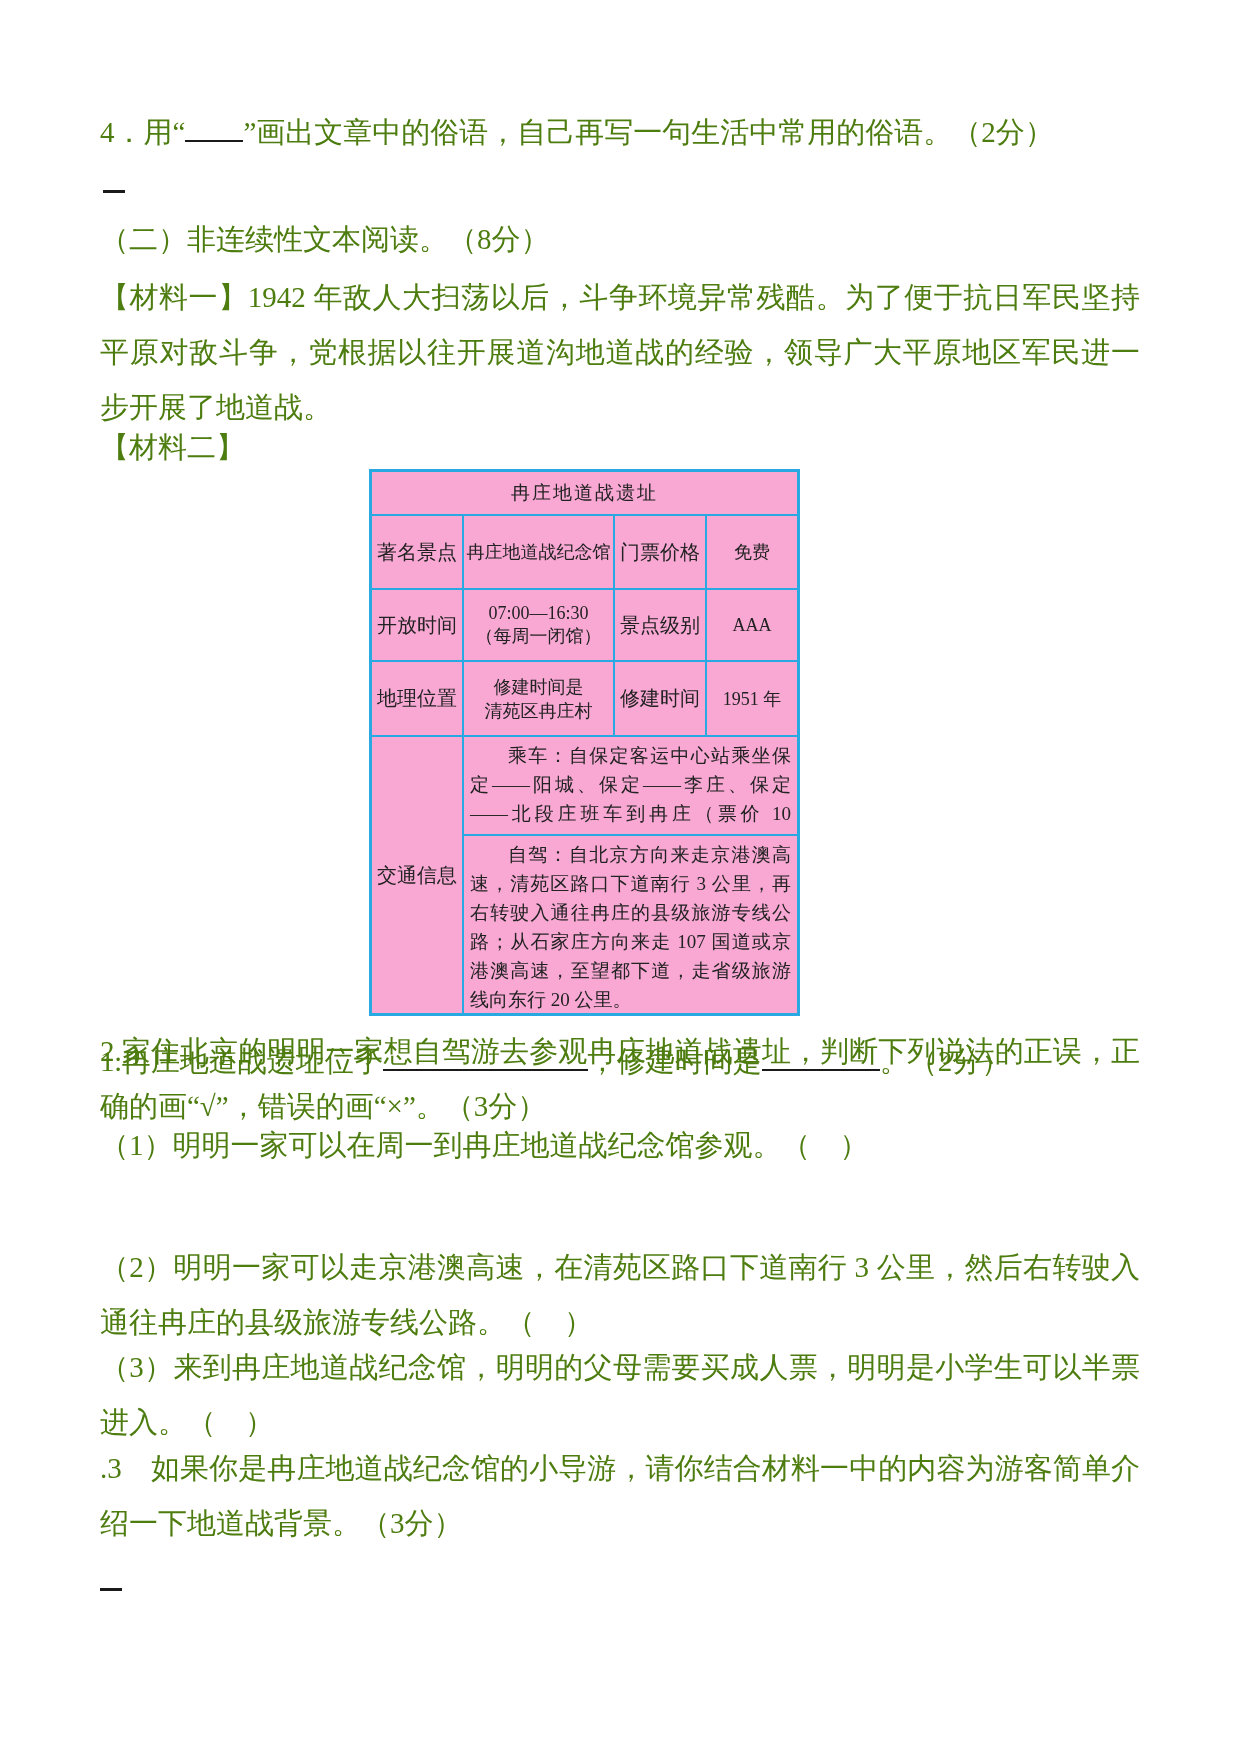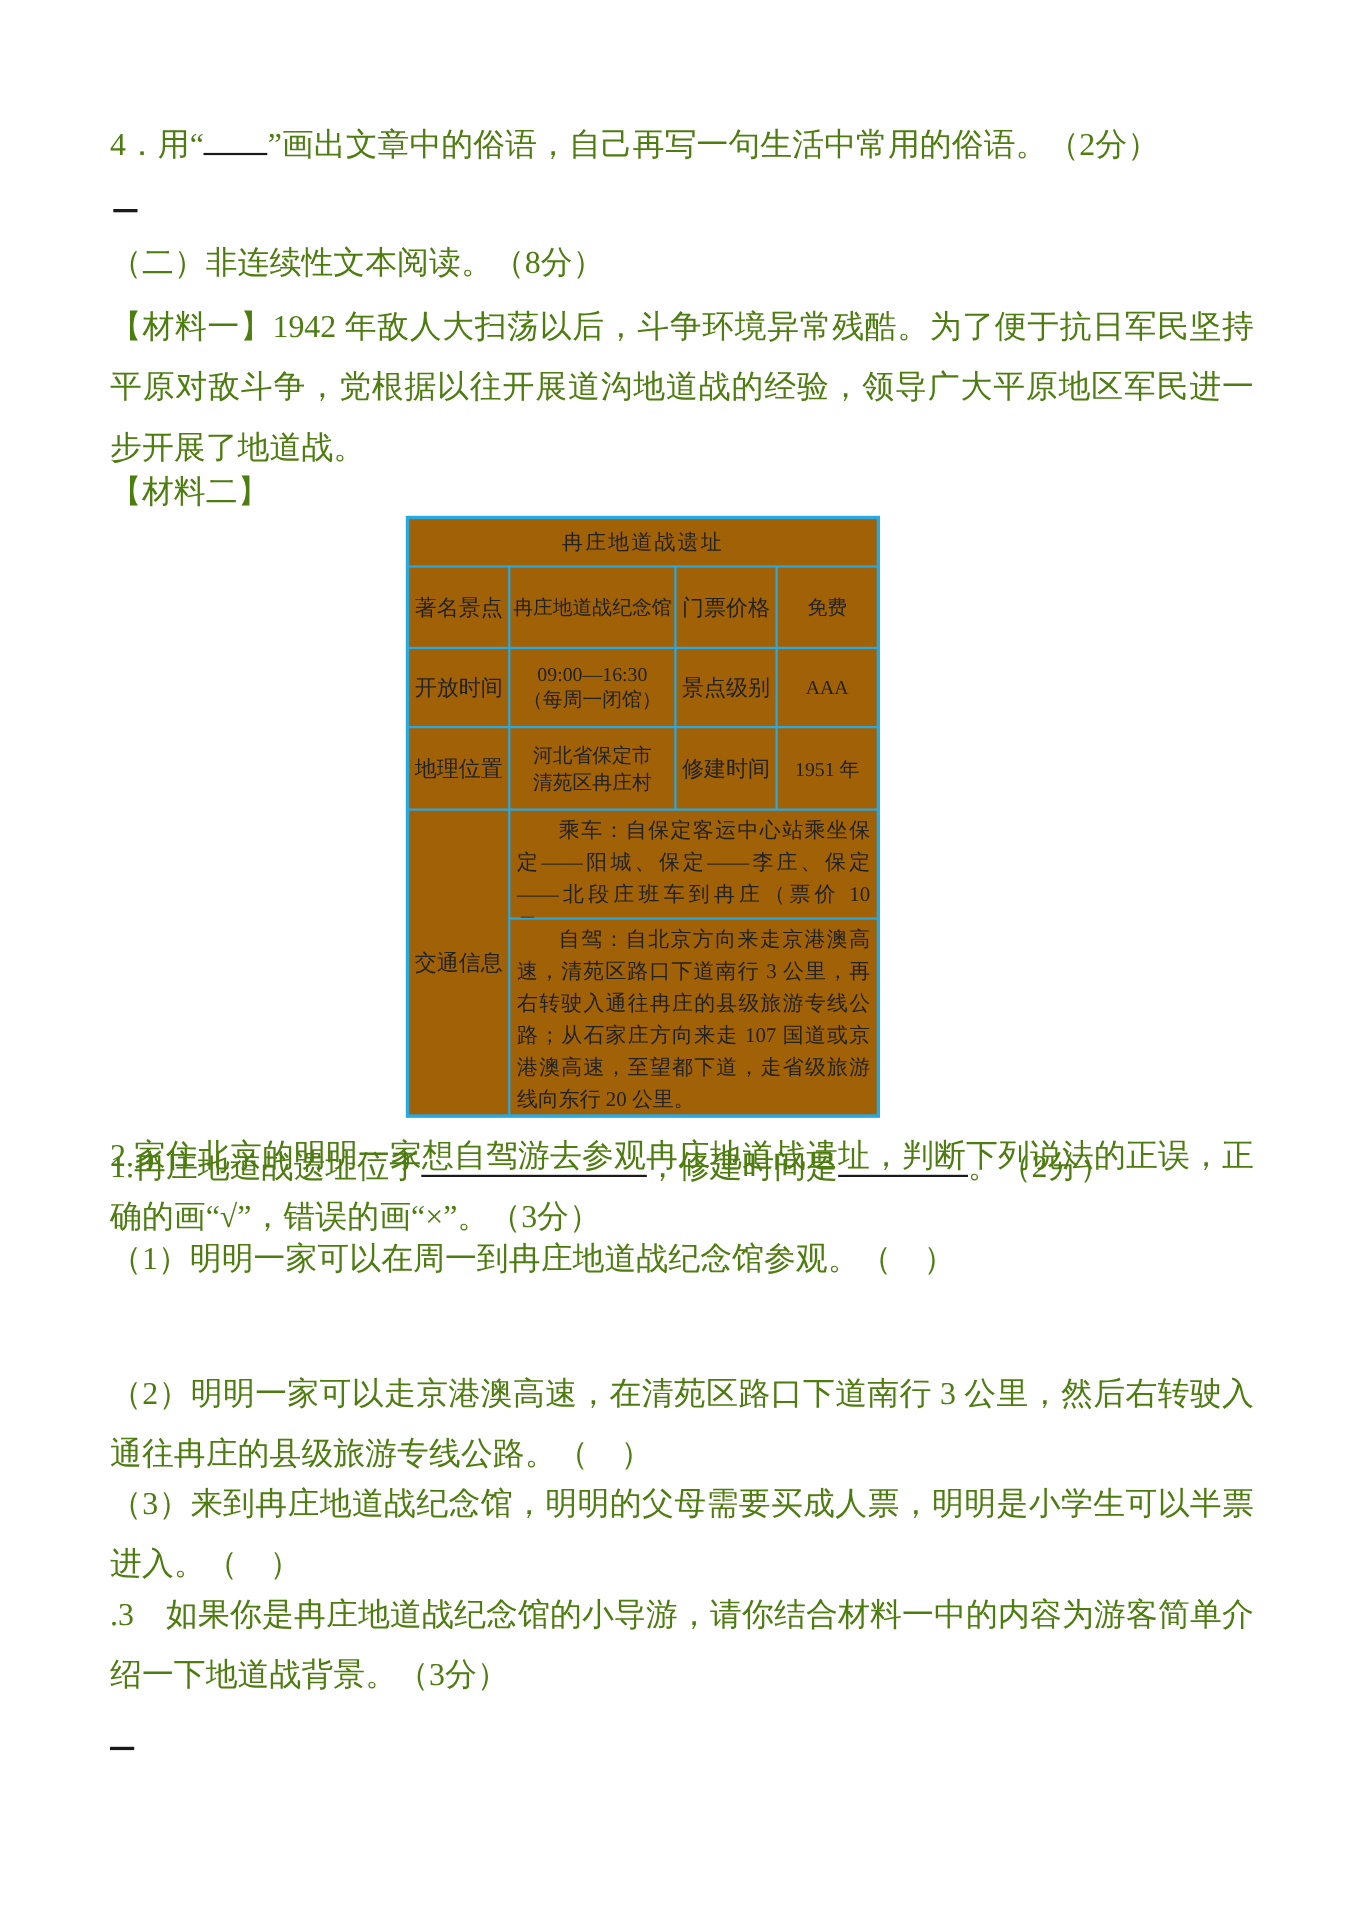--- a/index.html
+++ b/index.html
@@ -20,21 +20,21 @@
     border-bottom:2px solid #1a1a1a;
   }
   
   .tbl{
     position:absolute;left:369px;top:469px;width:431px;height:547px;
     box-sizing:border-box;background:#29a9e1;border:3px solid #29a9e1;
     display:grid;grid-template-columns:90px 149px 90px 90px;
     grid-template-rows:42px 72px 70px 73px 97px 177px;gap:2px;
   }
   .tbl .cell{
-    background:#a16207;display:flex;align-items:center;justify-content:center;
+    background:#f9a8d4;display:flex;align-items:center;justify-content:center;
     font-size:19px;color:#222;text-align:center;overflow:hidden;
   }
   .tbl .cell.lbl{font-size:20px;letter-spacing:0}
   .tbl .cell.val{font-size:18px;padding:16px 2px}
   .tbl .cell.title-cell{font-size:19px;letter-spacing:2px}
   .tbl .cell.para{
     display:block;text-align:justify;padding:4px 6px;box-sizing:border-box;
     font-size:19px;line-height:29px;text-indent:2em;
   }
   .blk{display:block}
@@ -56,31 +56,31 @@
   <div class="cell title-cell" style="grid-column:1/5;grid-row:1">冉庄地道战遗址</div>
 
   <div class="cell lbl">著名景点</div>
   <div class="cell val">冉庄地道战纪念馆</div>
   <div class="cell lbl">门票价格</div>
   <div class="cell val">免费</div>
 
   <div class="cell lbl">开放时间</div>
   <div class="cell val">
     <span>
-      <span class="blk">09:00—16:30</span>
+      <span class="blk">07:00—16:30</span>
       <span class="blk">（每周一闭馆）</span>
     </span>
   </div>
   <div class="cell lbl">景点级别</div>
   <div class="cell val">AAA</div>
 
   <div class="cell lbl">地理位置</div>
   <div class="cell val">
     <span>
-      <span class="blk">河北省保定市</span>
+      <span class="blk">修建时间是</span>
       <span class="blk">清苑区冉庄村</span>
     </span>
   </div>
   <div class="cell lbl">修建时间</div>
   <div class="cell val">1951 年</div>
 
   <div class="cell lbl" style="grid-column:1;grid-row:5/7">交通信息</div>
   <div class="cell para" style="grid-column:2/5;grid-row:5">乘车：自保定客运中心站乘坐保定——阳城、保定——李庄、保定——北段庄班车到冉庄（票价 10 元）。</div>
   <div class="cell para" style="grid-column:2/5;grid-row:6">自驾：自北京方向来走京港澳高速，清苑区路口下道南行 3 公里，再右转驶入通往冉庄的县级旅游专线公路；从石家庄方向来走 107 国道或京港澳高速，至望都下道，走省级旅游线向东行 20 公里。</div>
 </div>

